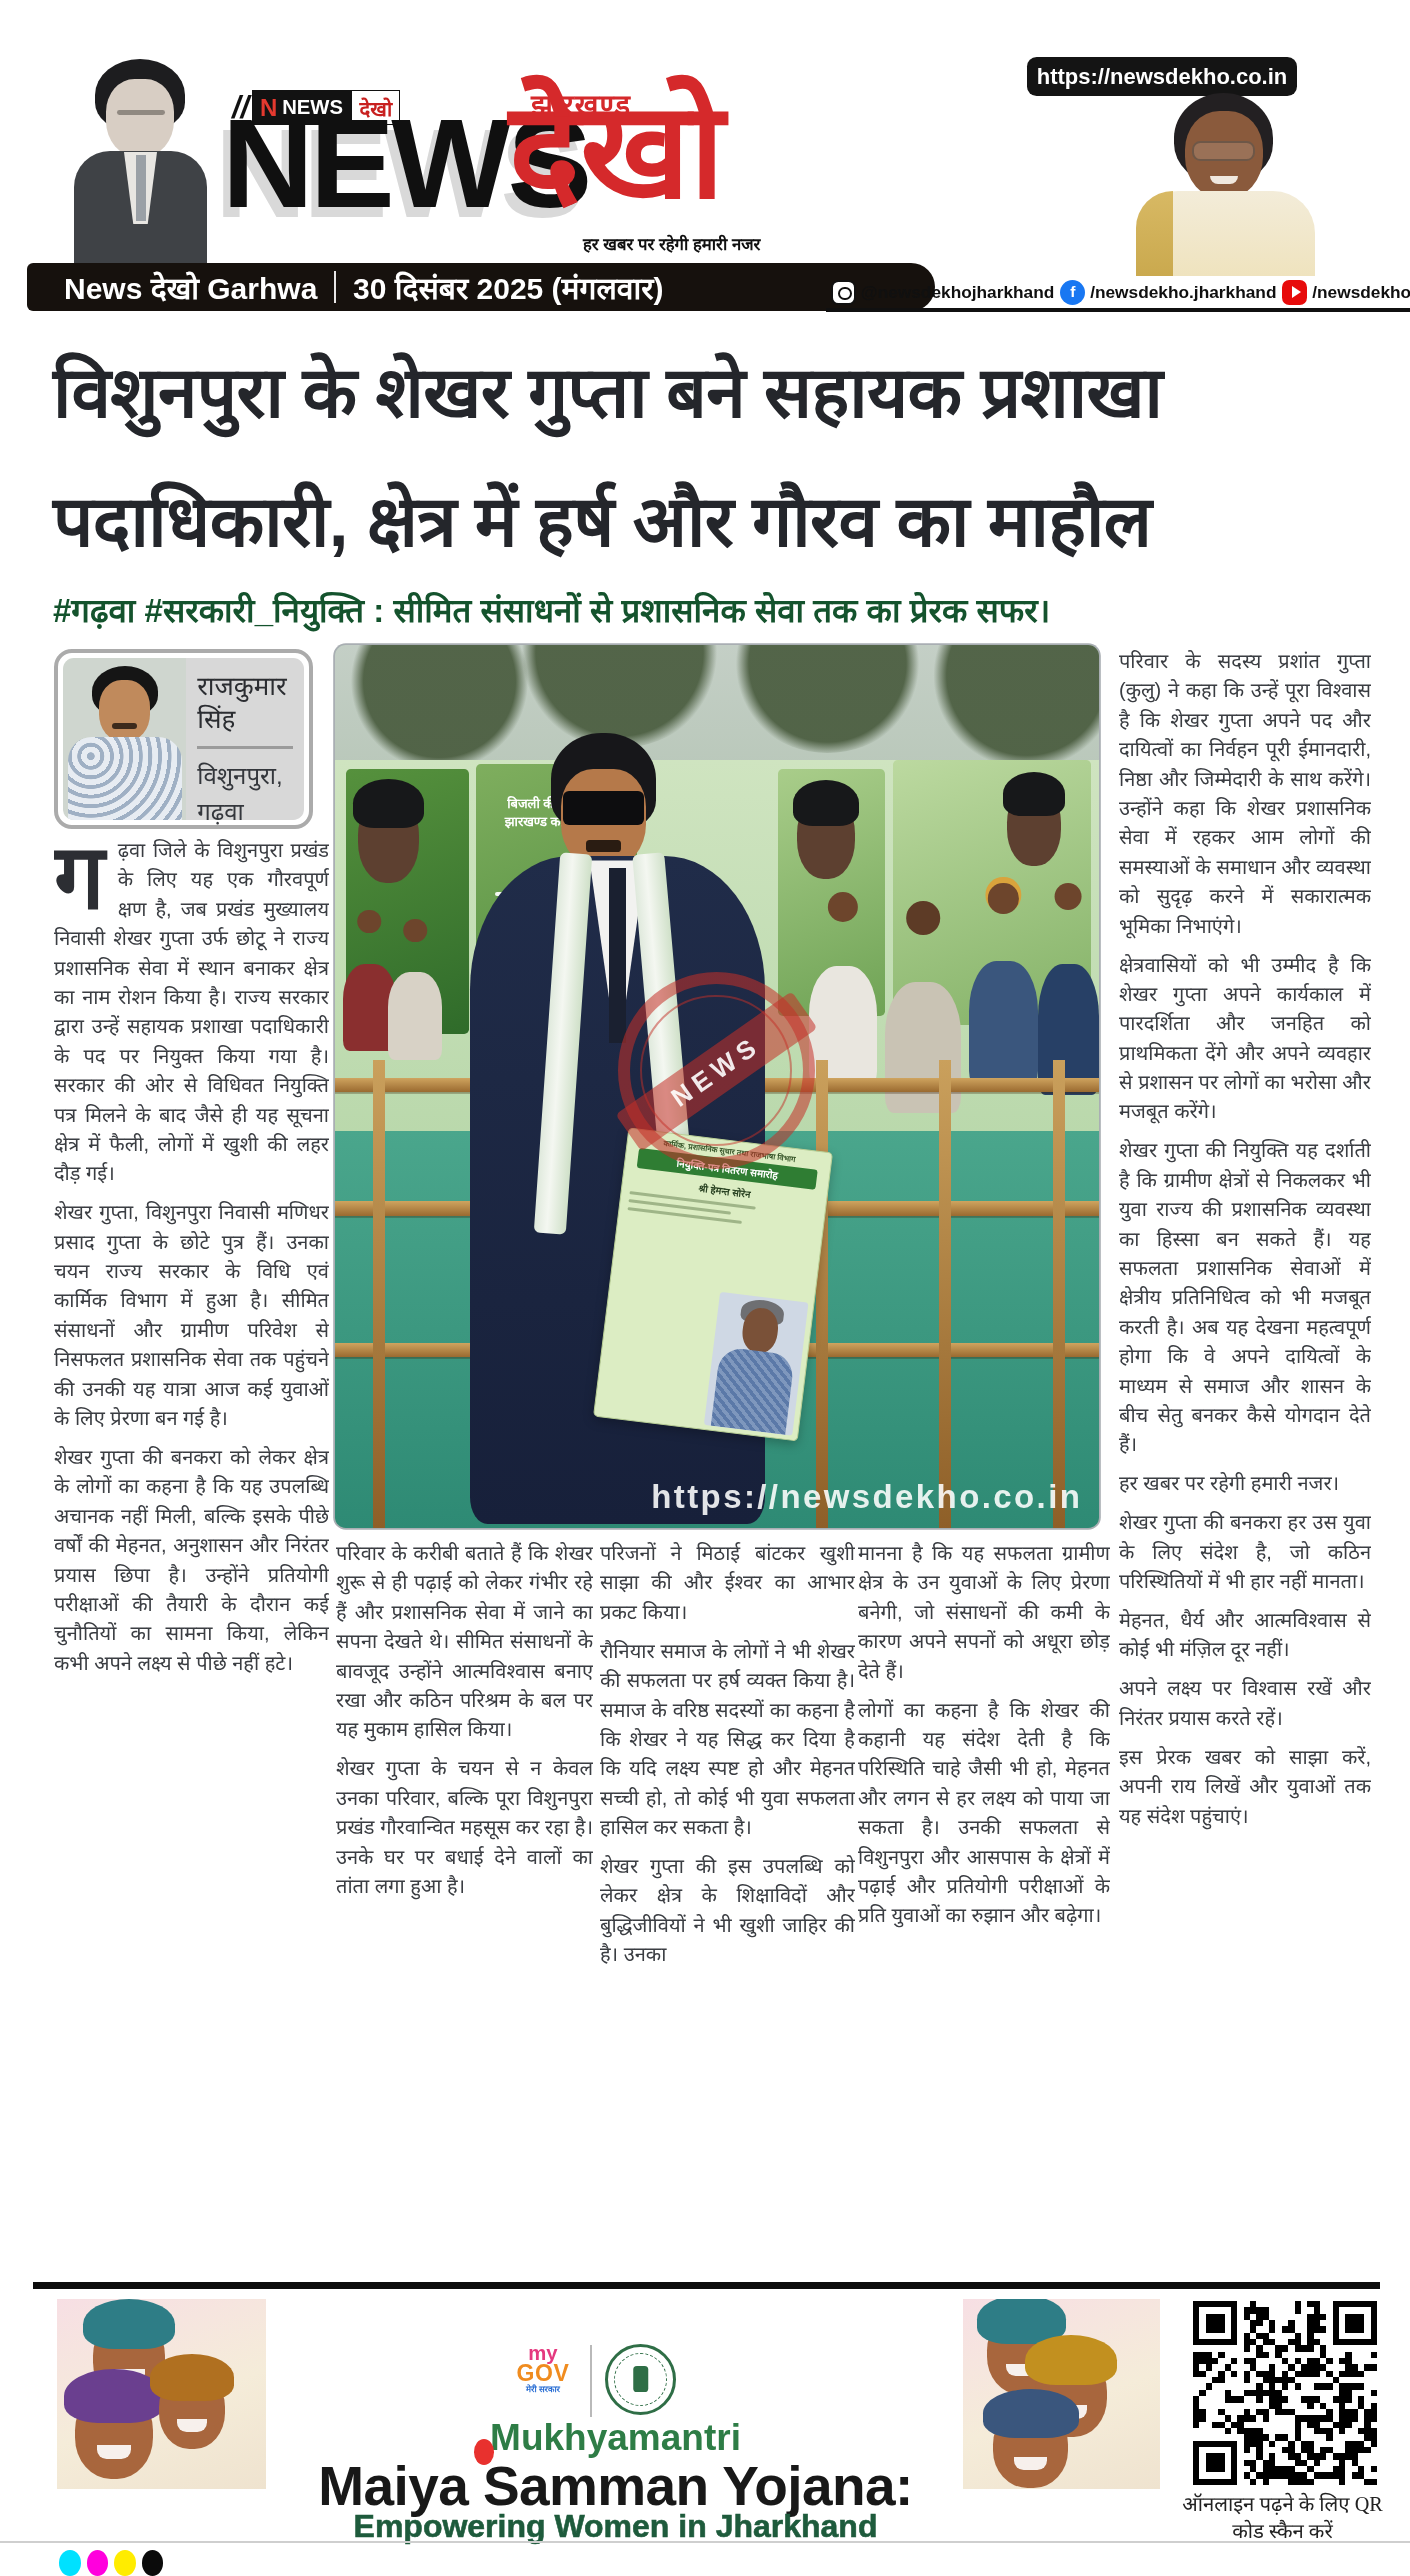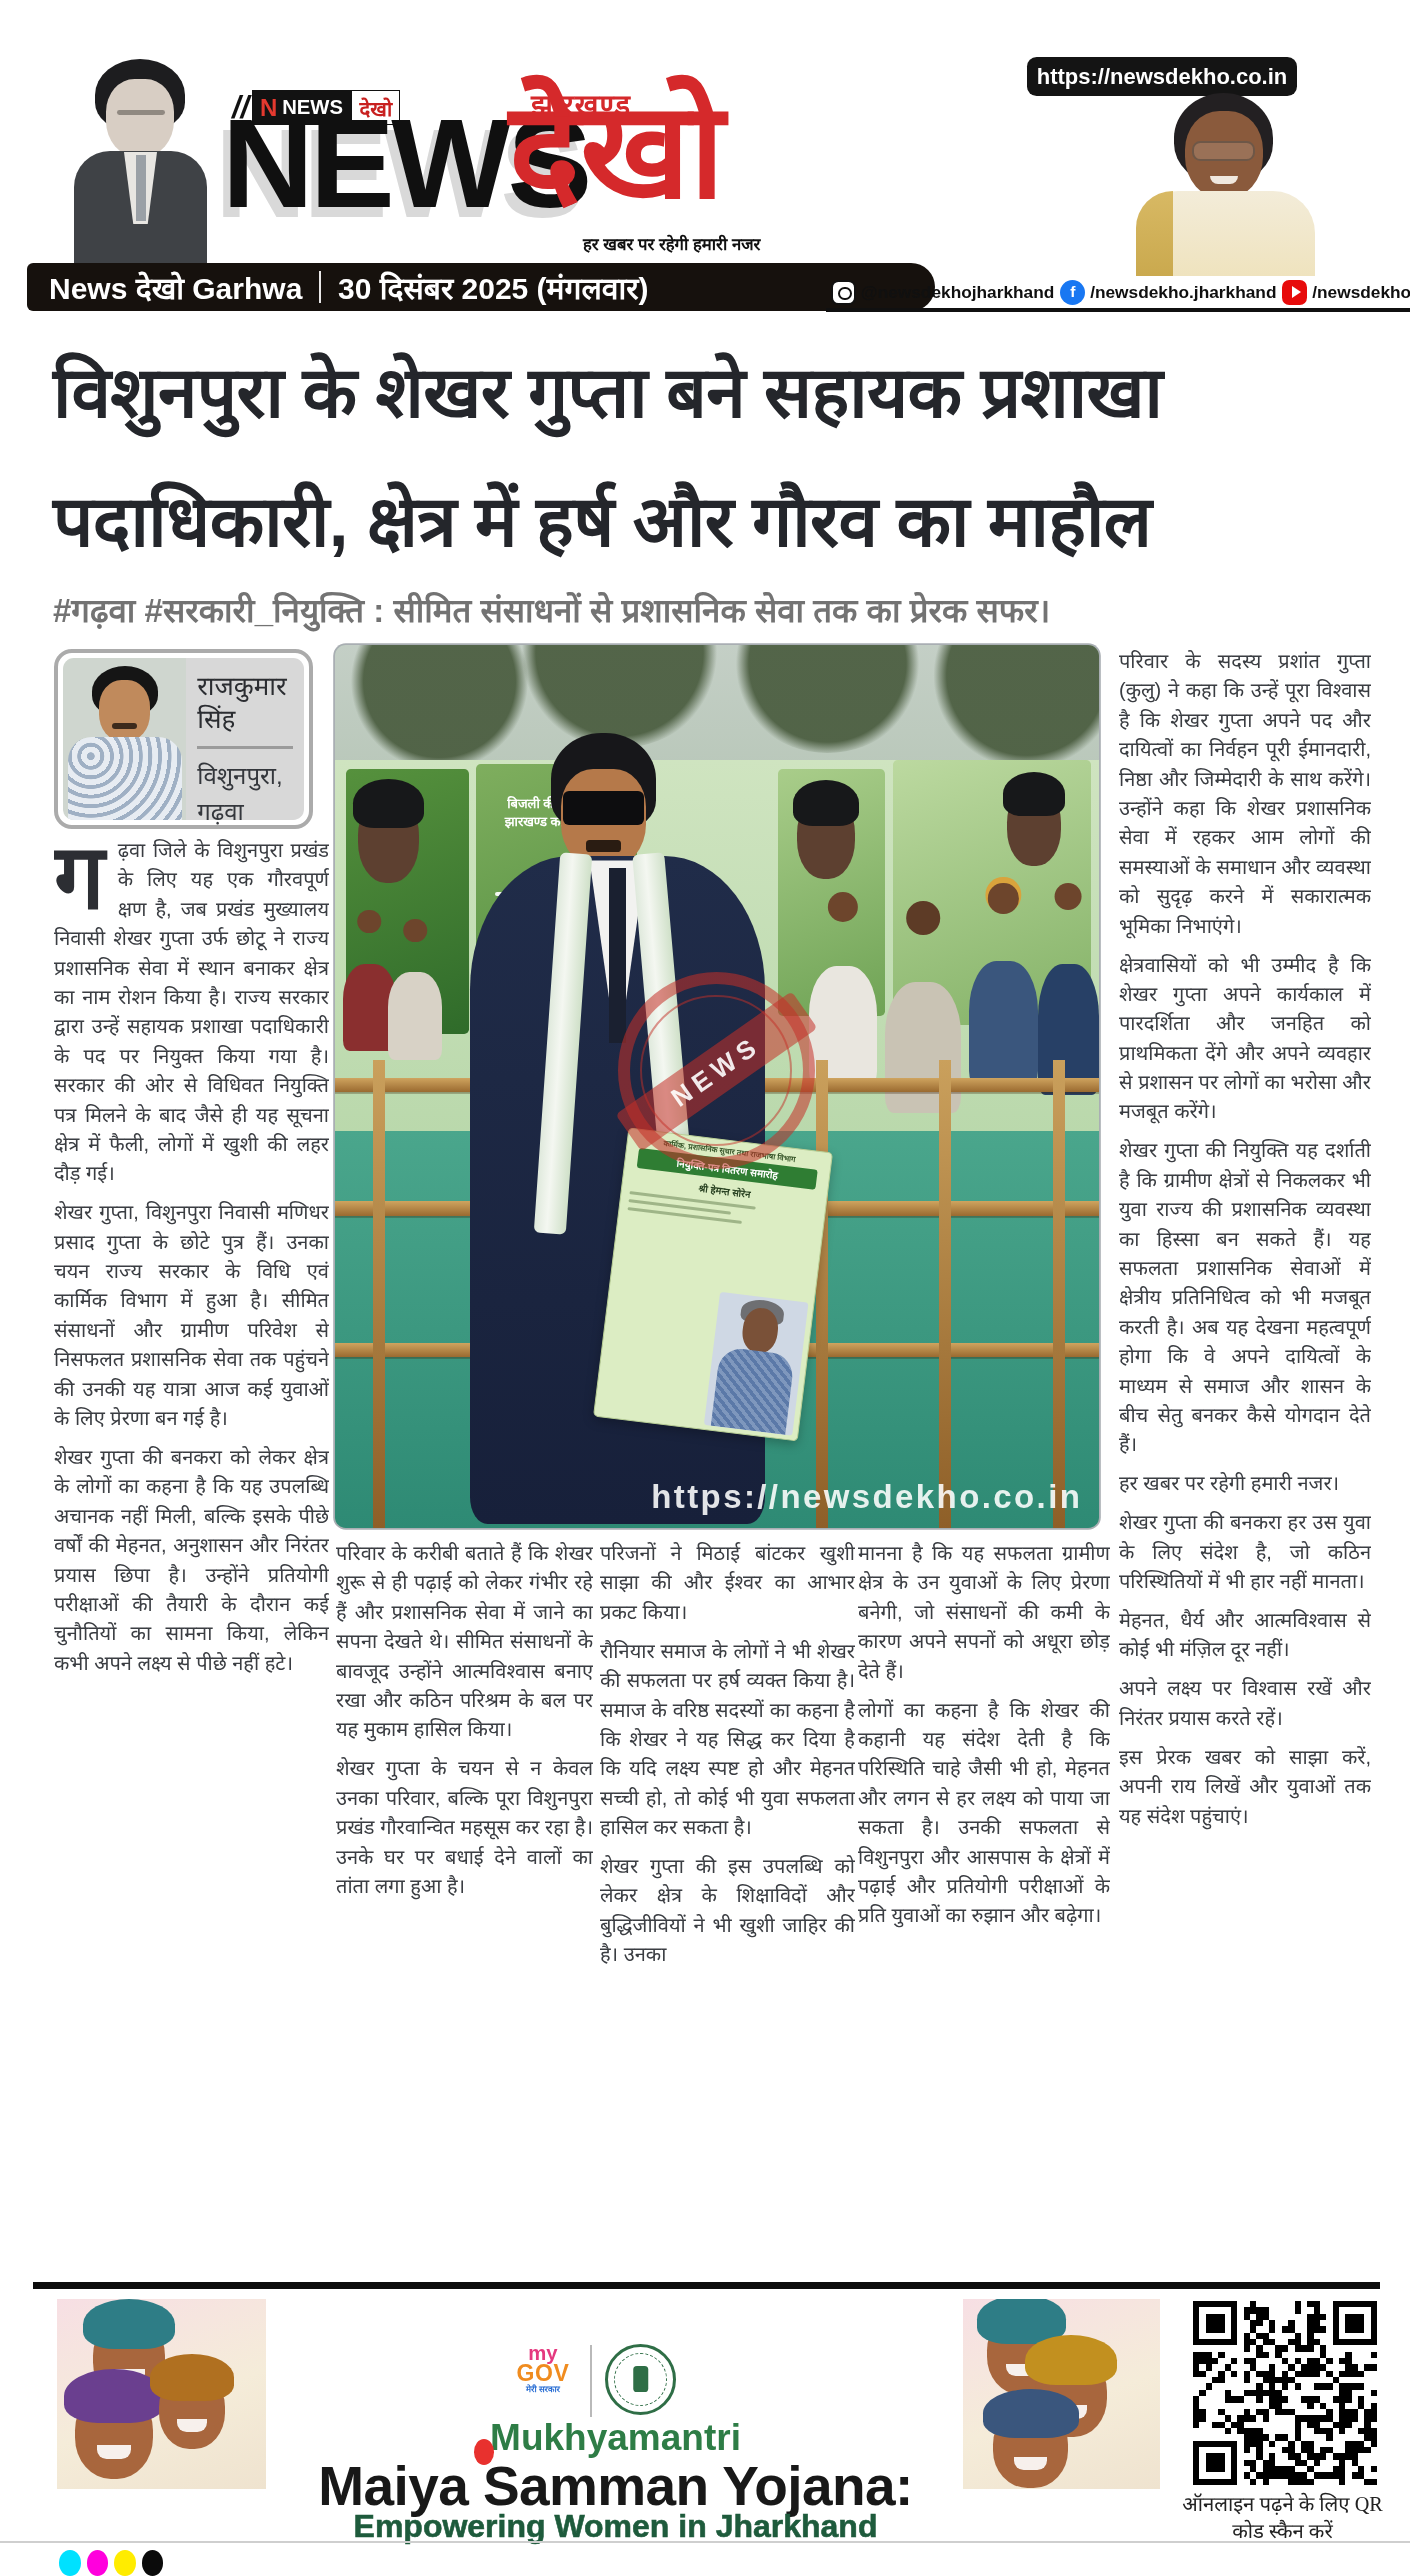--- a/index.html
+++ b/index.html
@@ -30,35 +30,35 @@
   .url-badge { position:absolute; left:1027px; top:57px; width:270px; height:39px; background:#141414; border-radius:9.6px; color:#fff; font-weight:800; font-size:22px; display:flex; align-items:center; justify-content:center; }
 
   .portrait-right { position:absolute; left:1105px; top:91px; width:238px; height:185px; overflow:hidden; }
   .pr-hair { position:absolute; left:69px; top:2.4px; width:99px; height:90px; background:#232022; border-radius:50% 50% 44% 44%; }
   .pr-face { position:absolute; left:80px; top:20.3px; width:78px; height:88px; background:#8a5a3c; border-radius:44% 44% 48% 48%; }
   .pr-glasses { position:absolute; left:87px; top:50px; width:63px; height:20.3px; border:2.4px solid #6e5747; border-radius:8.4px; background:rgba(255,255,255,.14); }
   .pr-smile { position:absolute; left:105px; top:85px; width:27.5px; height:8.4px; background:#f0e8df; border-radius:0 0 12px 12px; }
   .pr-sari { position:absolute; left:31px; top:100px; width:179px; height:85px; background:linear-gradient(180deg,#f3ecd9,#efe3be); border-radius:42px 42px 0 0; }
   .pr-sari-border { position:absolute; left:31px; top:100px; width:37px; height:85px; background:linear-gradient(180deg,#d8b964,#caa94e); border-radius:42px 0 0 0; }
 
-  .edition-bar { position:absolute; left:27px; top:263px; width:908px; height:48px; background:#16110d; border-radius:8.4px 33px 33px 8.4px; display:flex; align-items:center; color:#fff; font-weight:800; font-size:30px; padding-left:22px; }
+  .edition-bar { position:absolute; left:27px; top:263px; width:908px; height:48px; background:#16110d; border-radius:8.4px 33px 33px 8.4px; display:flex; align-items:center; color:#fff; font-weight:800; font-size:30px; padding-left:37px; }
   .edition-bar .divider { width:2.4px; height:32px; background:#fff; margin:0 16.7px; opacity:.9; }
   .socials { position:absolute; left:831px; top:276px; width:577px; height:32px; display:flex; align-items:center; gap:6px; }
   .social-item { display:flex; align-items:center; gap:4.8px; font-weight:800; font-size:17.3px; color:#101010; white-space:nowrap; }
   .ic { width:25px; height:25px; border-radius:50%; display:flex; align-items:center; justify-content:center; color:#fff; font-weight:900; font-size:15.5px; flex:none; }
   .ic-ig { background:#fff; border:2.4px solid #111; border-radius:7.2px; position:relative; }
   .ic-ig::before { content:""; position:absolute; left:5.4px; top:5.4px; width:9.6px; height:9.6px; border:2.4px solid #111; border-radius:50%; }
   .ic-fb { background:#1877f2; }
   .ic-yt { background:#e70b0b; border-radius:7.2px; }
   .ic-yt::before { content:""; width:0; height:0; border-left:9.6px solid #fff; border-top:6px solid transparent; border-bottom:6px solid transparent; margin-left:2.4px; }
   .masthead-rule { position:absolute; left:826px; top:308px; width:585px; height:3.6px; background:#101010; }
 
   
   .headline { position:absolute; left:53px; top:328px; width:1315px; font-size:71px; line-height:1.82; font-weight:800; color:#24262b; letter-spacing:-0.6px; }
-  .subheadline { position:absolute; left:53px; top:587px; width:1327px; font-size:33px; font-weight:700; color:#737373; }
+  .subheadline { position:absolute; left:53px; top:587px; width:1327px; font-size:33px; font-weight:700; color:#14532d; }
 
   
   .byline { position:absolute; left:54px; top:649px; width:259px; height:180px; border:4.2px solid #ababab; border-radius:18px; background:#fff; padding:5.4px; display:flex; gap:0; overflow:hidden; }
   .by-photo { position:relative; width:123px; height:100%; background:#cfd6cf; border-radius:10.8px 0 0 10.8px; overflow:hidden; flex:none; }
   .by-hair { position:absolute; left:29px; top:7.2px; width:66px; height:51px; background:#151515; border-radius:50% 50% 42% 42%; }
   .by-face { position:absolute; left:36px; top:21.5px; width:51px; height:61px; background:#c08a5c; border-radius:44%; }
   .by-mush { position:absolute; left:49px; top:65px; width:25px; height:6px; background:#3c2a1c; border-radius:3px; }
   .by-shirt { position:absolute; left:4.8px; top:79px; width:114px; height:96px; background:repeating-radial-gradient(circle at 20% 20%, #9fb0c4 0 3.6px, #e7ecf2 4.2px 9.6px); border-radius:24px 24px 0 0; }
   .by-panel { flex:1; background:#d8d8d8; border-radius:0 10.8px 10.8px 0; padding:12px 10.8px; }
   .by-name { font-size:26px; font-weight:400; color:#2b2d31; line-height:1.25; }

